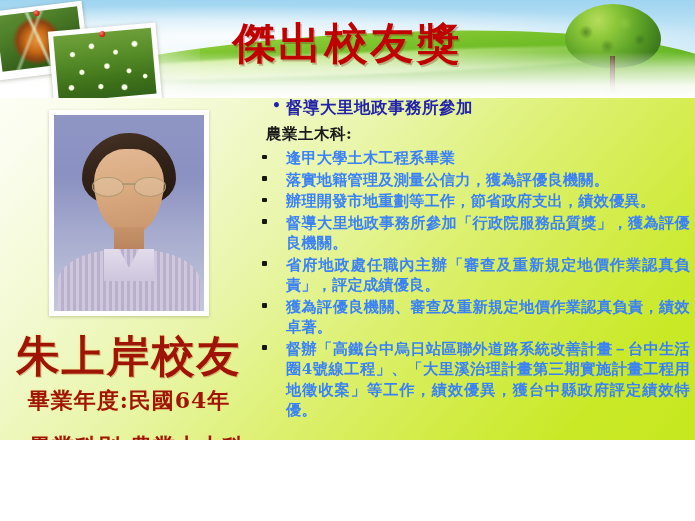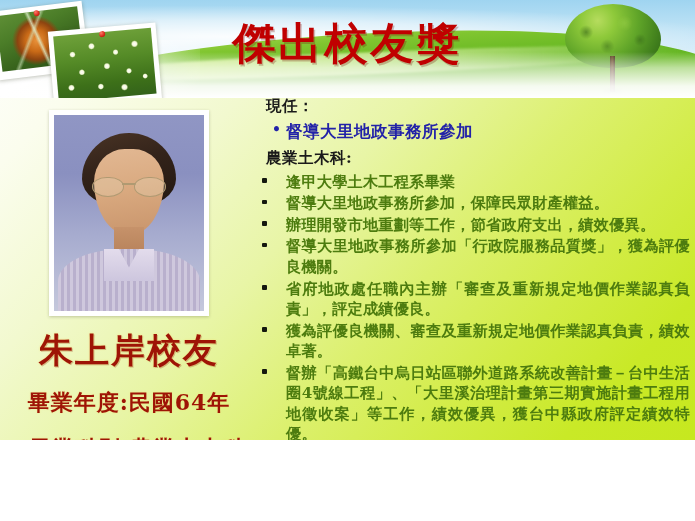--- a/index.html
+++ b/index.html
@@ -360,31 +360,30 @@
     top: 112px;
     width: 30px;
     height: 26px;
     background: linear-gradient(180deg, #c6926a 0%, #b8835c 100%);
   }
 
   .alumni-name {
     margin: 12px 0 0 0;
     text-align: center;
     font-family: "DejaVu Serif", "Liberation Serif", serif;
-    font-size: 34px;
+    font-size: 43px;
     font-weight: bold;
     letter-spacing: 2px;
     color: #9e1406;
     text-shadow:
       0 0 2px rgba(245,226,120,.95),
       1px 1px 0 rgba(120,18,8,.30);
     white-space: nowrap;
   }
   .alumni-meta {
-    margin-top: 14px;
     text-align: center;
     font-family: "DejaVu Serif", "Liberation Serif", serif;
     font-size: 22px;
     font-weight: bold;
     letter-spacing: 1px;
     color: #9e1406;
     text-shadow: 0 0 1.5px rgba(245,226,120,.8);
     white-space: nowrap;
   }
   .alumni-meta + .alumni-meta { margin-top: 16px; margin-left: 16px; }
@@ -424,21 +423,21 @@
     width: 14px;
     font-size: 14px;
     line-height: 1.4;
     color: #2222a8;
   }
 
   .cv-list { margin: 0; padding: 0; list-style: none; }
   .cv-list li {
     display: flex;
     align-items: flex-start;
-    color: #4d7c0f;
+    color: #3b82f6;
     font-size: 15.2px;
     font-weight: bold;
     letter-spacing: .2px;
     line-height: 1.35;
     margin-bottom: 1px;
   }
   .cv-list .bullet-sq {
     flex: 0 0 auto;
     width: 24px;
     padding-top: 6px;
@@ -503,39 +502,38 @@
       </div>
     </div>
 
     <div class="alumni-name">朱上岸校友</div>
     <div class="alumni-meta">畢業年度:民國64年</div>
     <div class="alumni-meta">畢業科別:農業土木科</div>
   </div>
 
   <div class="right-col">
 
-    <div class="sec-heading">現任：</div>
 
     <ul class="cur-list">
       <li>
         <span class="bullet-dot">•</span>
         <span>督導大里地政事務所參加</span>
       </li>
     </ul>
 
     <div class="sec-heading second">農業土木科:</div>
 
     <ul class="cv-list">
       <li>
         <span class="bullet-sq"><i></i></span>
         <span class="cv-text">逢甲大學土木工程系畢業</span>
       </li>
       <li>
         <span class="bullet-sq"><i></i></span>
-        <span class="cv-text">督導大里地政事務所參加，保障民眾財產權益。</span>
+        <span class="cv-text">落實地籍管理及測量公信力，獲為評優良機關。</span>
       </li>
       <li>
         <span class="bullet-sq"><i></i></span>
         <span class="cv-text">辦理開發市地重劃等工作，節省政府支出，績效優異。</span>
       </li>
       <li>
         <span class="bullet-sq"><i></i></span>
         <span class="cv-text">督導大里地政事務所參加「行政院服務品質獎」，獲為評優良機關。</span>
       </li>
       <li>

